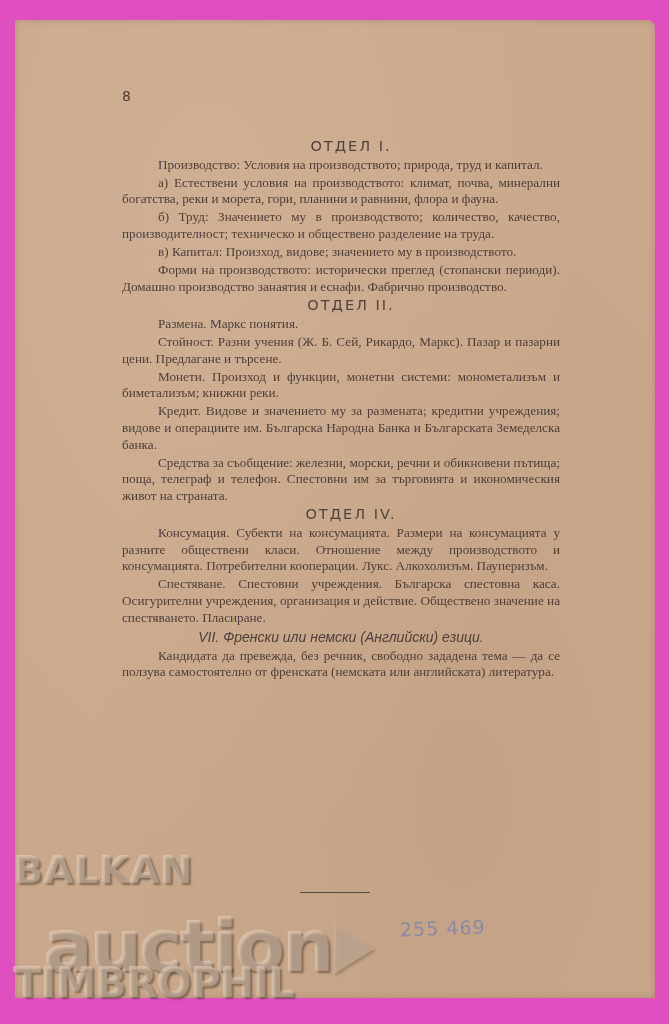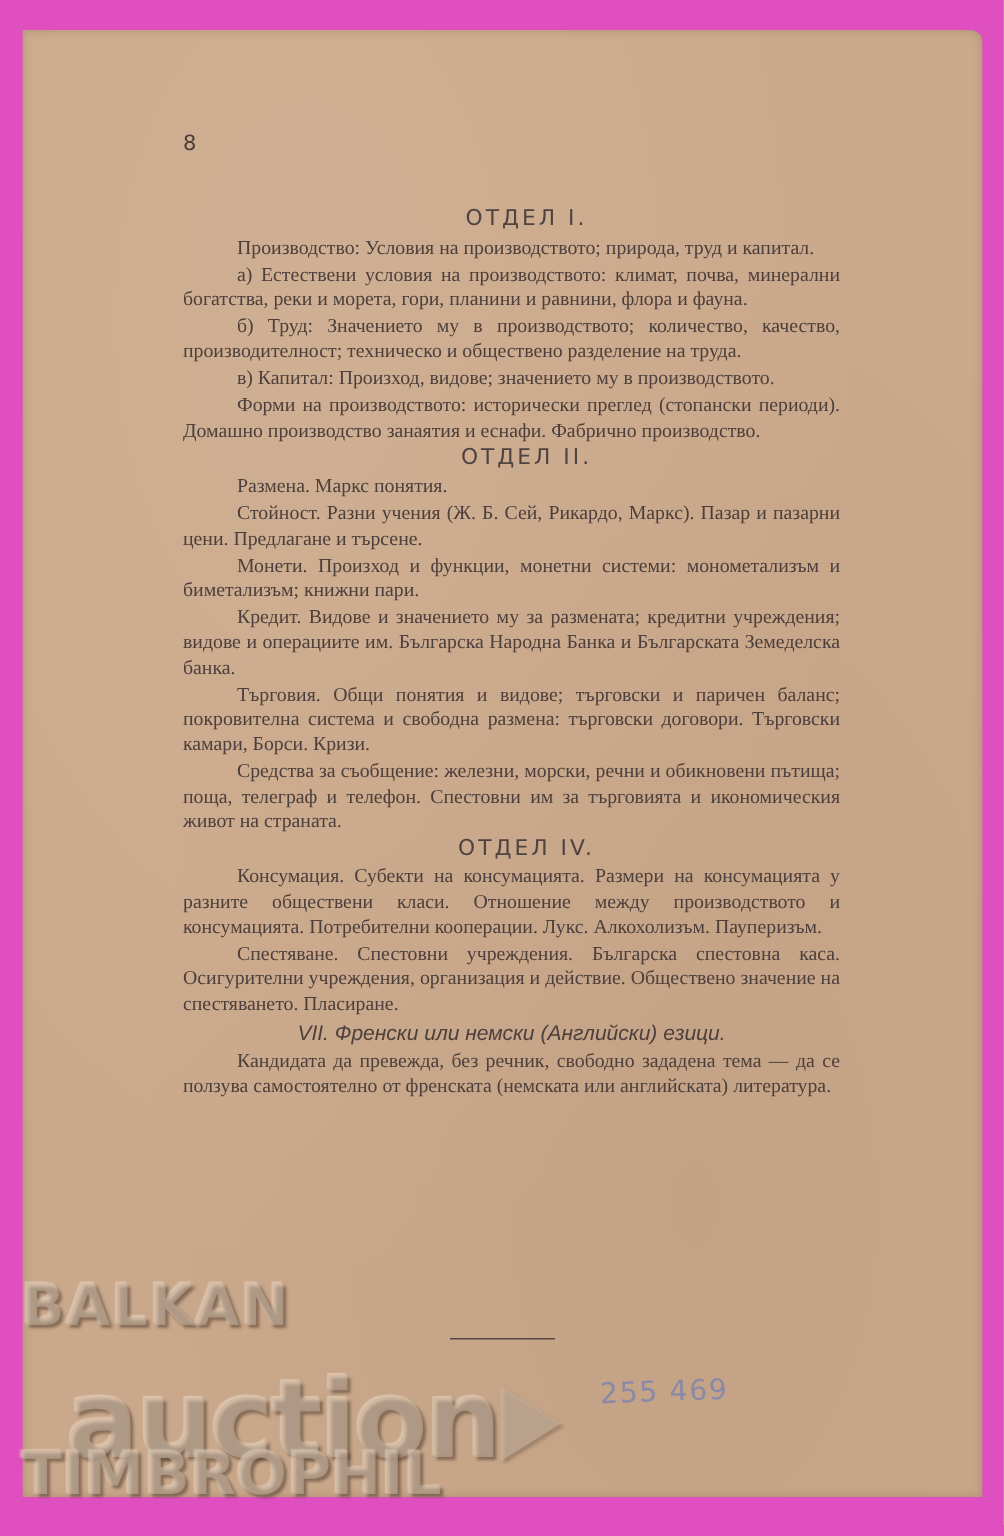--- a/index.html
+++ b/index.html
@@ -67,23 +67,22 @@
     <p class="para">Производство: Условия на производството; природа, труд и капитал.</p>
     <p class="para">а) Естествени условия на производството: климат, почва, минерални богатства, реки и морета, гори, планини и равнини, флора и фауна.</p>
     <p class="para">б) Труд: Значението му в производството; количество, качество, производителност; техническо и обществено разделение на труда.</p>
     <p class="para">в) Капитал: Произход, видове; значението му в производството.</p>
     <p class="para">Форми на производството: исторически преглед (стопански периоди). Домашно производство занаятия и еснафи. Фабрично производство.</p>
   </div>
   <div>
     <div class="section-title">ОТДЕЛ II.</div>
     <p class="para">Размена. Маркс понятия.</p>
     <p class="para">Стойност. Разни учения (Ж. Б. Сей, Рикардо, Маркс). Пазар и пазарни цени. Предлагане и търсене.</p>
-    <p class="para">Монети. Произход и функции, монетни системи: монометализъм и биметализъм; книжни пари.</p>
+    <p class="para">Монети. Произход и функции, монетни системи: монометализъм и биметализъм; книжни реки.</p>
     <p class="para">Кредит. Видове и значението му за размената; кредитни учреждения; видове и операциите им. Българска Народна Банка и Българската Земеделска банка.</p>
-    <p class="para">Търговия. Общи понятия и видове; търговски и паричен баланс; покровителна система и свободна размена: търговски договори. Търговски камари, Борси. Кризи.</p>
     <p class="para">Средства за съобщение: железни, морски, речни и обикновени пътища; поща, телеграф и телефон. Спестовни им за търговията и икономическия живот на страната.</p>
   </div>
   <div>
     <div class="section-title">ОТДЕЛ IV.</div>
     <p class="para">Консумация. Субекти на консумацията. Размери на консумацията у разните обществени класи. Отношение между производството и консумацията. Потребителни кооперации. Лукс. Алкохолизъм. Пауперизъм.</p>
     <p class="para">Спестяване. Спестовни учреждения. Българска спестовна каса. Осигурителни учреждения, организация и действие. Обществено значение на спестяването. Пласиране.</p>
   </div>
   <div>
     <div class="lang-title">VII. Френски или немски (Английски) езици.</div>
     <p class="para">Кандидата да превежда, без речник, свободно зададена тема — да се ползува самостоятелно от френската (немската или английската) литература.</p>

